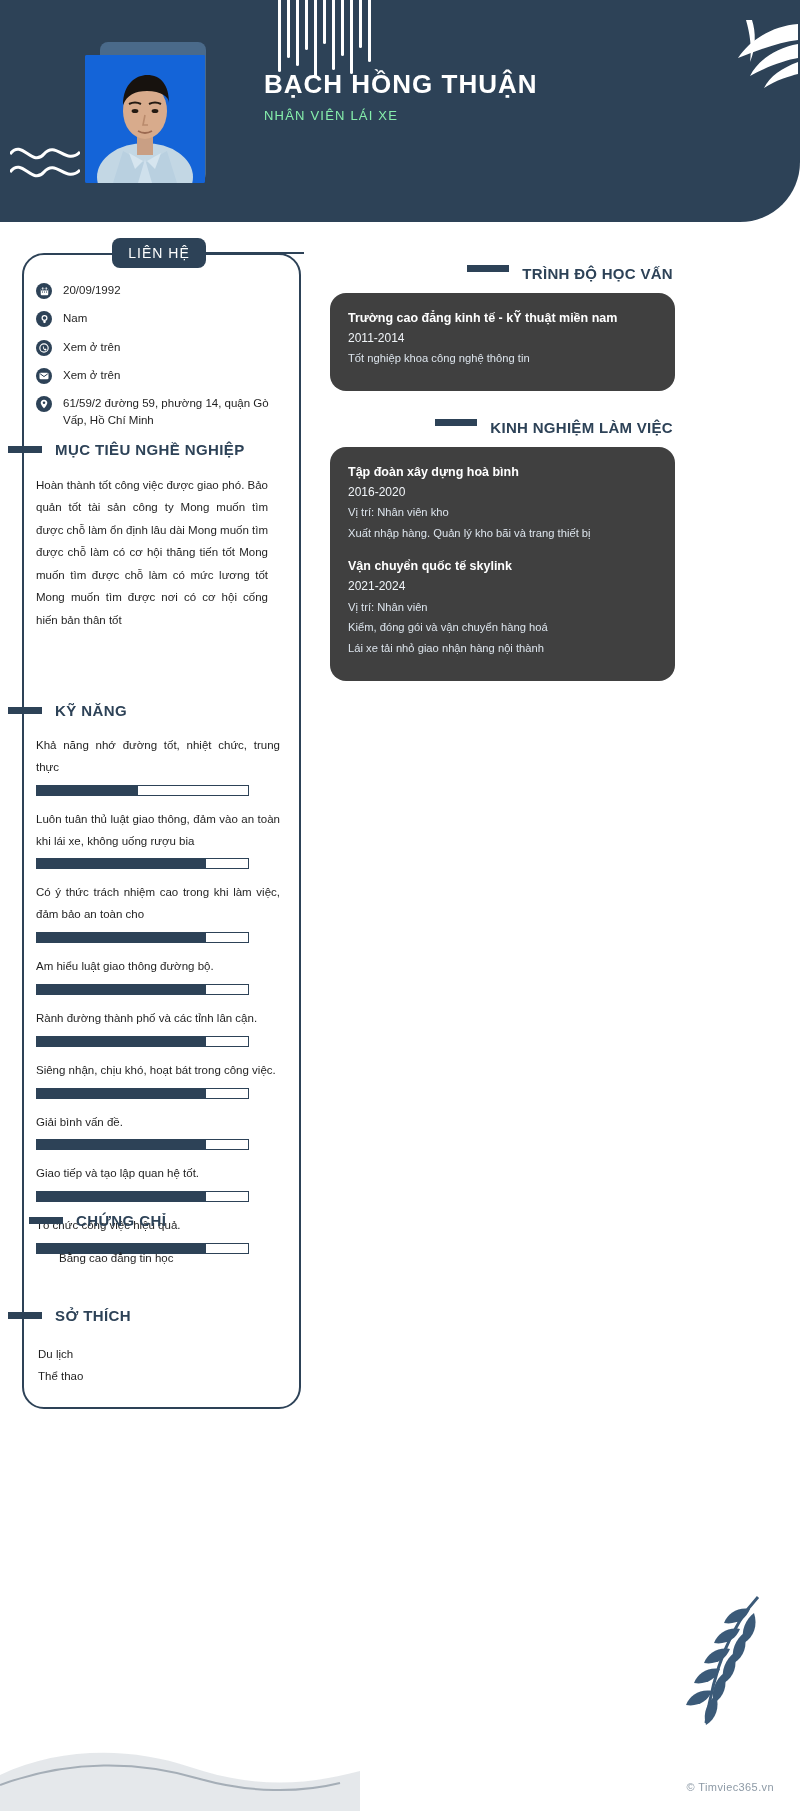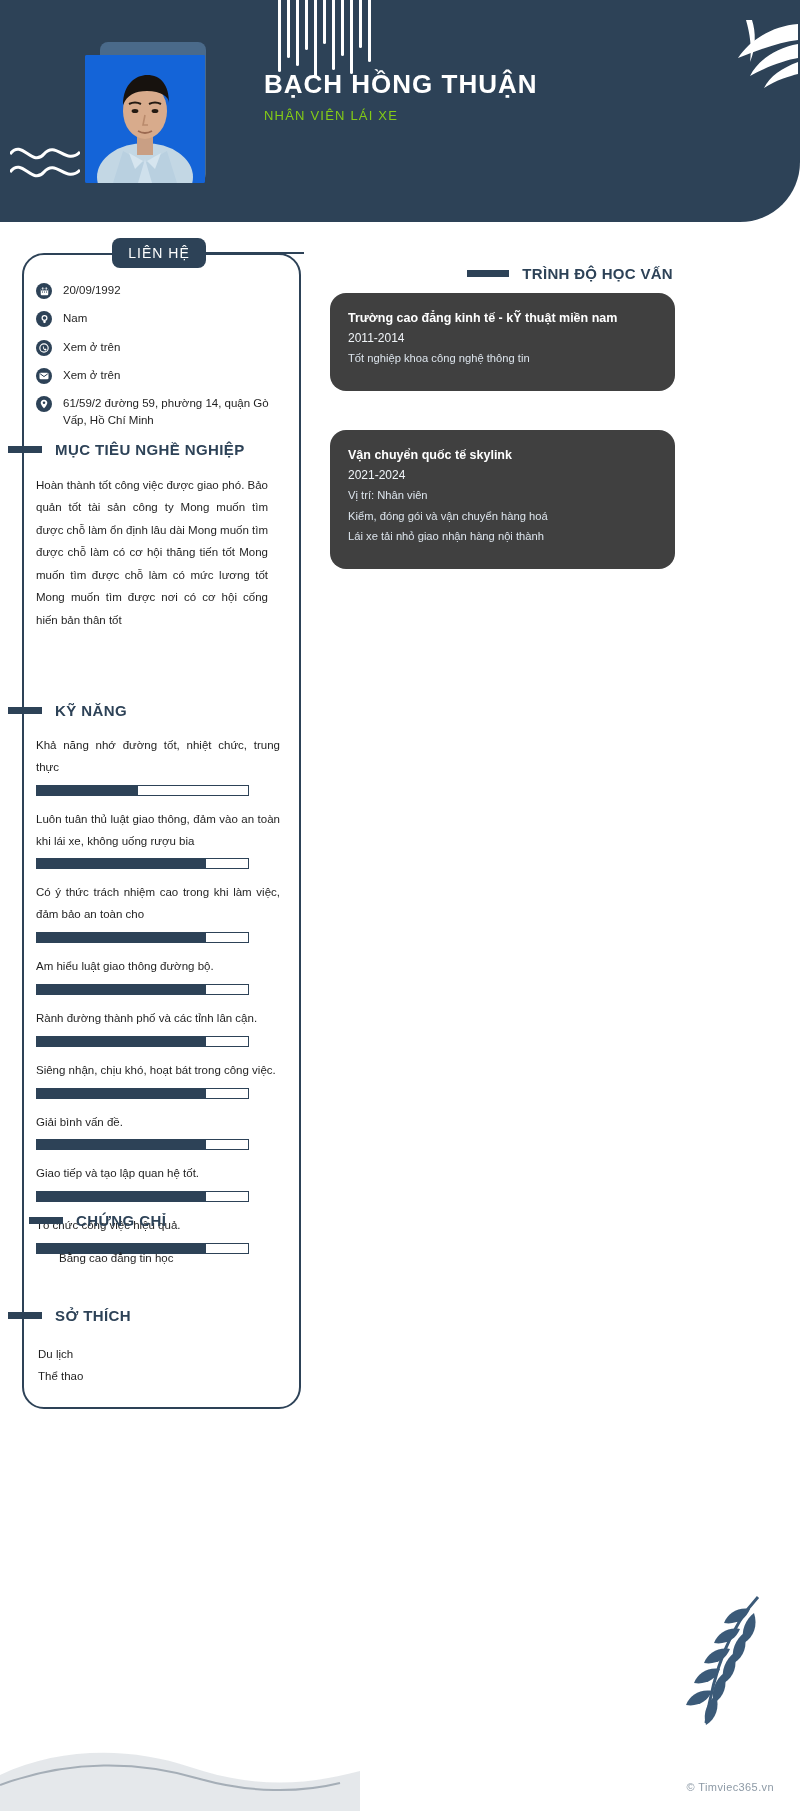--- a/index.html
+++ b/index.html
@@ -31,21 +31,21 @@
     border-radius:2px; overflow:hidden; background:#1464d8;
   }
   .photo-svg { display:block; width:120px; height:128px; }
 
   .hdr-text { position:absolute; left:264px; top:70px; width:430px; }
   .hdr-name {
     font-size:26px; font-weight:bold; color:#ffffff; letter-spacing:1px;
     line-height:1.15; text-transform:uppercase;
   }
   .hdr-role {
-    margin-top:8px; font-size:13px; color:#84cc16; letter-spacing:1.2px;
+    margin-top:8px; font-size:13px; color:#86efac; letter-spacing:1.2px;
     text-transform:uppercase;
   }
 
   
   .left-card {
     position:absolute; left:22px; top:253px; width:279px; height:1156px;
     border:2px solid #2d4257; border-radius:22px; background:#ffffff;
   }
   .lien-he-pill {
     position:absolute; left:112px; top:238px; width:94px; height:30px;
@@ -95,21 +95,21 @@
   .bar-fill { height:100%; background:#2d4257; }
 
   .cert-block { position:absolute; left:22px; top:1212px; width:258px;padding-left:21px; }
   .cert-body { margin-top:19px; padding-left:16px; font-size:11.5px; color:#1f1f1f; line-height:1.9; }
 
   .hobby-block { position:absolute; left:22px; top:1307px; width:258px; }
   .hobby-body { margin-top:19px; padding-left:16px; font-size:11.5px; color:#1f1f1f; line-height:1.95; }
 
   
   .right-col { position:absolute; left:330px; top:265px; width:345px; }
-  .r-sec-head { display:flex; align-items:center; justify-content:flex-end; padding-right:2px; }
+  .r-sec-head { display:flex; align-items:flex-start; justify-content:flex-end; padding-right:2px; }
   .r-sec-head .sec-dash { width:42px; }
   .r-sec-title { font-size:15px; font-weight:bold; color:#2d4257; letter-spacing:.3px; text-transform:uppercase; }
   .card {
     margin-top:11px; background:#404040; color:#ffffff;
     border-radius:16px; padding:16px 18px 22px 18px;
   }
   .entry + .entry { margin-top:14px; }
   .e-title { font-size:12.5px; font-weight:bold; line-height:1.5; }
   .e-date { font-size:12px; line-height:1.7; color:#f0f4f8; }
   .e-line { font-size:11.2px; line-height:1.85; color:#dce4ec; }
@@ -348,21 +348,31 @@
   <div class="card">
     <div class="entry">
       <div class="e-title">Trường cao đẳng kinh tế - kỸ thuật miền nam</div>
       <div class="e-date">2011-2014</div>
       <div class="e-line">Tốt nghiệp khoa công nghệ thông tin</div>
     </div>
   </div>
 
   <div class="gap"></div>
 
+  <div class="r-sec-head">
+    <span class="sec-dash"></span>
+    <span class="r-sec-title">KINH NGHIỆM LÀM VIỆC</span>
+  </div>
   <div class="card">
+    <div class="entry">
+      <div class="e-title">Tập đoàn xây dựng hoà bình</div>
+      <div class="e-date">2016-2020</div>
+      <div class="e-line">Vị trí: Nhân viên kho</div>
+      <div class="e-line">Xuất nhập hàng. Quản lý kho bãi và trang thiết bị</div>
+    </div>
     <div class="entry">
       <div class="e-title">Vận chuyển quốc tế skylink</div>
       <div class="e-date">2021-2024</div>
       <div class="e-line">Vị trí: Nhân viên</div>
       <div class="e-line">Kiểm, đóng gói và vận chuyển hàng hoá</div>
       <div class="e-line">Lái xe tải nhỏ giao nhận hàng nội thành</div>
     </div>
   </div>
 </div>
 

